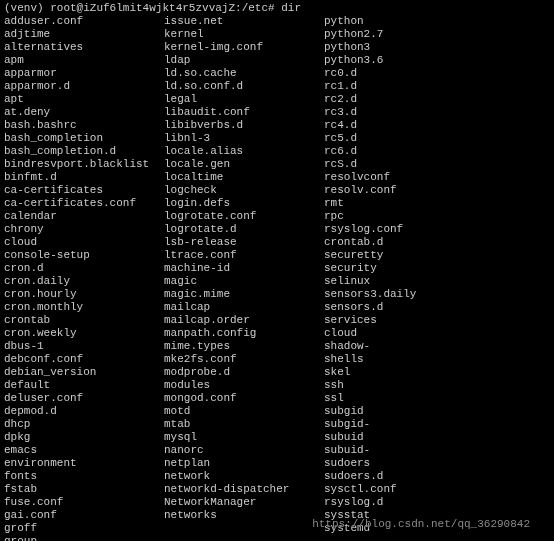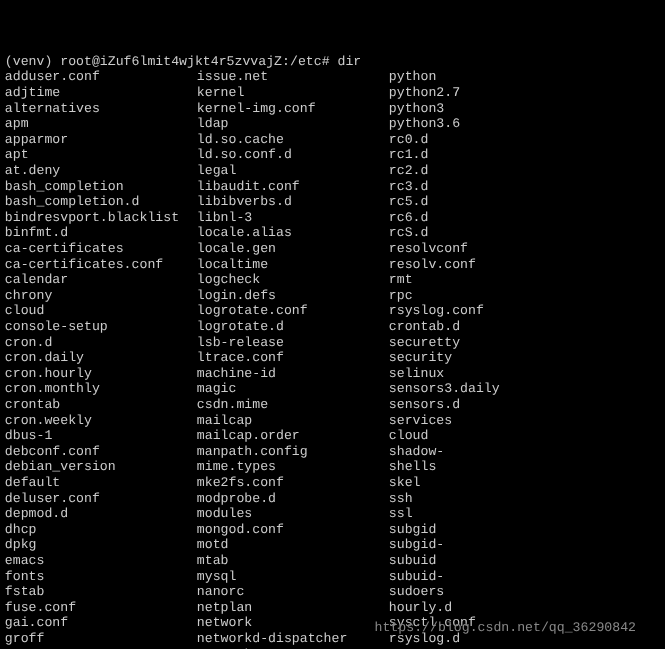--- a/index.html
+++ b/index.html
@@ -8,21 +8,21 @@
       color: #ccc;
       font-family: "Consolas", "Courier New", monospace;
       font-size: 11px;
       line-height: 13px;
       width: 554px;
       height: 541px;
       overflow: hidden;
       position: relative;
       padding: 2px 4px;
     }
-    .prompt-line { white-space: nowrap; margin-top: 44px; }
+    .prompt-line { white-space: nowrap; }
     .columns {
       display: flex;
       margin-top: 0;
     }
     .col {
       display: flex;
       flex-direction: column;
     }
     .col1 { width: 160px; }
     .col2 { width: 160px; }
@@ -45,22 +45,24 @@
   <span>(venv) root@iZuf6lmit4wjkt4r5zvvajZ:/etc# </span><span>dir</span>
 </div>
 
 <div class="columns">
   <div class="col col1" id="col1">
       <span class="entry">adduser.conf</span>
       <span class="entry">adjtime</span>
       <span class="entry">alternatives</span>
       <span class="entry">apm</span>
       <span class="entry">apparmor</span>
+      <span class="entry">apparmor.d</span>
       <span class="entry">apt</span>
       <span class="entry">at.deny</span>
+      <span class="entry">bash.bashrc</span>
       <span class="entry">bash_completion</span>
       <span class="entry">bash_completion.d</span>
       <span class="entry">bindresvport.blacklist</span>
       <span class="entry">binfmt.d</span>
       <span class="entry">ca-certificates</span>
       <span class="entry">ca-certificates.conf</span>
       <span class="entry">calendar</span>
       <span class="entry">chrony</span>
       <span class="entry">cloud</span>
       <span class="entry">console-setup</span>
@@ -72,20 +74,21 @@
       <span class="entry">cron.weekly</span>
       <span class="entry">dbus-1</span>
       <span class="entry">debconf.conf</span>
       <span class="entry">debian_version</span>
       <span class="entry">default</span>
       <span class="entry">deluser.conf</span>
       <span class="entry">depmod.d</span>
       <span class="entry">dhcp</span>
       <span class="entry">dpkg</span>
       <span class="entry">emacs</span>
+      <span class="entry">environment</span>
       <span class="entry">fonts</span>
       <span class="entry">fstab</span>
       <span class="entry">fuse.conf</span>
       <span class="entry">gai.conf</span>
       <span class="entry">groff</span>
       <span class="entry">group</span>
     </div>
   <div class="col col2" id="col2">
       <span class="entry">issue.net</span>
       <span class="entry">kernel</span>
@@ -101,21 +104,21 @@
       <span class="entry">locale.gen</span>
       <span class="entry">localtime</span>
       <span class="entry">logcheck</span>
       <span class="entry">login.defs</span>
       <span class="entry">logrotate.conf</span>
       <span class="entry">logrotate.d</span>
       <span class="entry">lsb-release</span>
       <span class="entry">ltrace.conf</span>
       <span class="entry">machine-id</span>
       <span class="entry">magic</span>
-      <span class="entry">csdn.mime</span>
+      <span class="entry">magic.mime</span>
       <span class="entry">mailcap</span>
       <span class="entry">mailcap.order</span>
       <span class="entry">manpath.config</span>
       <span class="entry">mime.types</span>
       <span class="entry">mke2fs.conf</span>
       <span class="entry">modprobe.d</span>
       <span class="entry">modules</span>
       <span class="entry">mongod.conf</span>
       <span class="entry">motd</span>
       <span class="entry">mtab</span>
@@ -129,20 +132,21 @@
     </div>
   <div class="col col3" id="col3">
       <span class="entry">python</span>
       <span class="entry">python2.7</span>
       <span class="entry">python3</span>
       <span class="entry">python3.6</span>
       <span class="entry">rc0.d</span>
       <span class="entry">rc1.d</span>
       <span class="entry">rc2.d</span>
       <span class="entry">rc3.d</span>
+      <span class="entry">rc4.d</span>
       <span class="entry">rc5.d</span>
       <span class="entry">rc6.d</span>
       <span class="entry">rcS.d</span>
       <span class="entry">resolvconf</span>
       <span class="entry">resolv.conf</span>
       <span class="entry">rmt</span>
       <span class="entry">rpc</span>
       <span class="entry">rsyslog.conf</span>
       <span class="entry">crontab.d</span>
       <span class="entry">securetty</span>
@@ -155,21 +159,21 @@
       <span class="entry">shadow-</span>
       <span class="entry">shells</span>
       <span class="entry">skel</span>
       <span class="entry">ssh</span>
       <span class="entry">ssl</span>
       <span class="entry">subgid</span>
       <span class="entry">subgid-</span>
       <span class="entry">subuid</span>
       <span class="entry">subuid-</span>
       <span class="entry">sudoers</span>
-      <span class="entry">hourly.d</span>
+      <span class="entry">sudoers.d</span>
       <span class="entry">sysctl.conf</span>
       <span class="entry">rsyslog.d</span>
       <span class="entry">sysstat</span>
       <span class="entry">systemd</span>
     </div>
 </div>
 
 <div class="watermark">https://blog.csdn.net/qq_36290842</div>
 
 </body></html>

